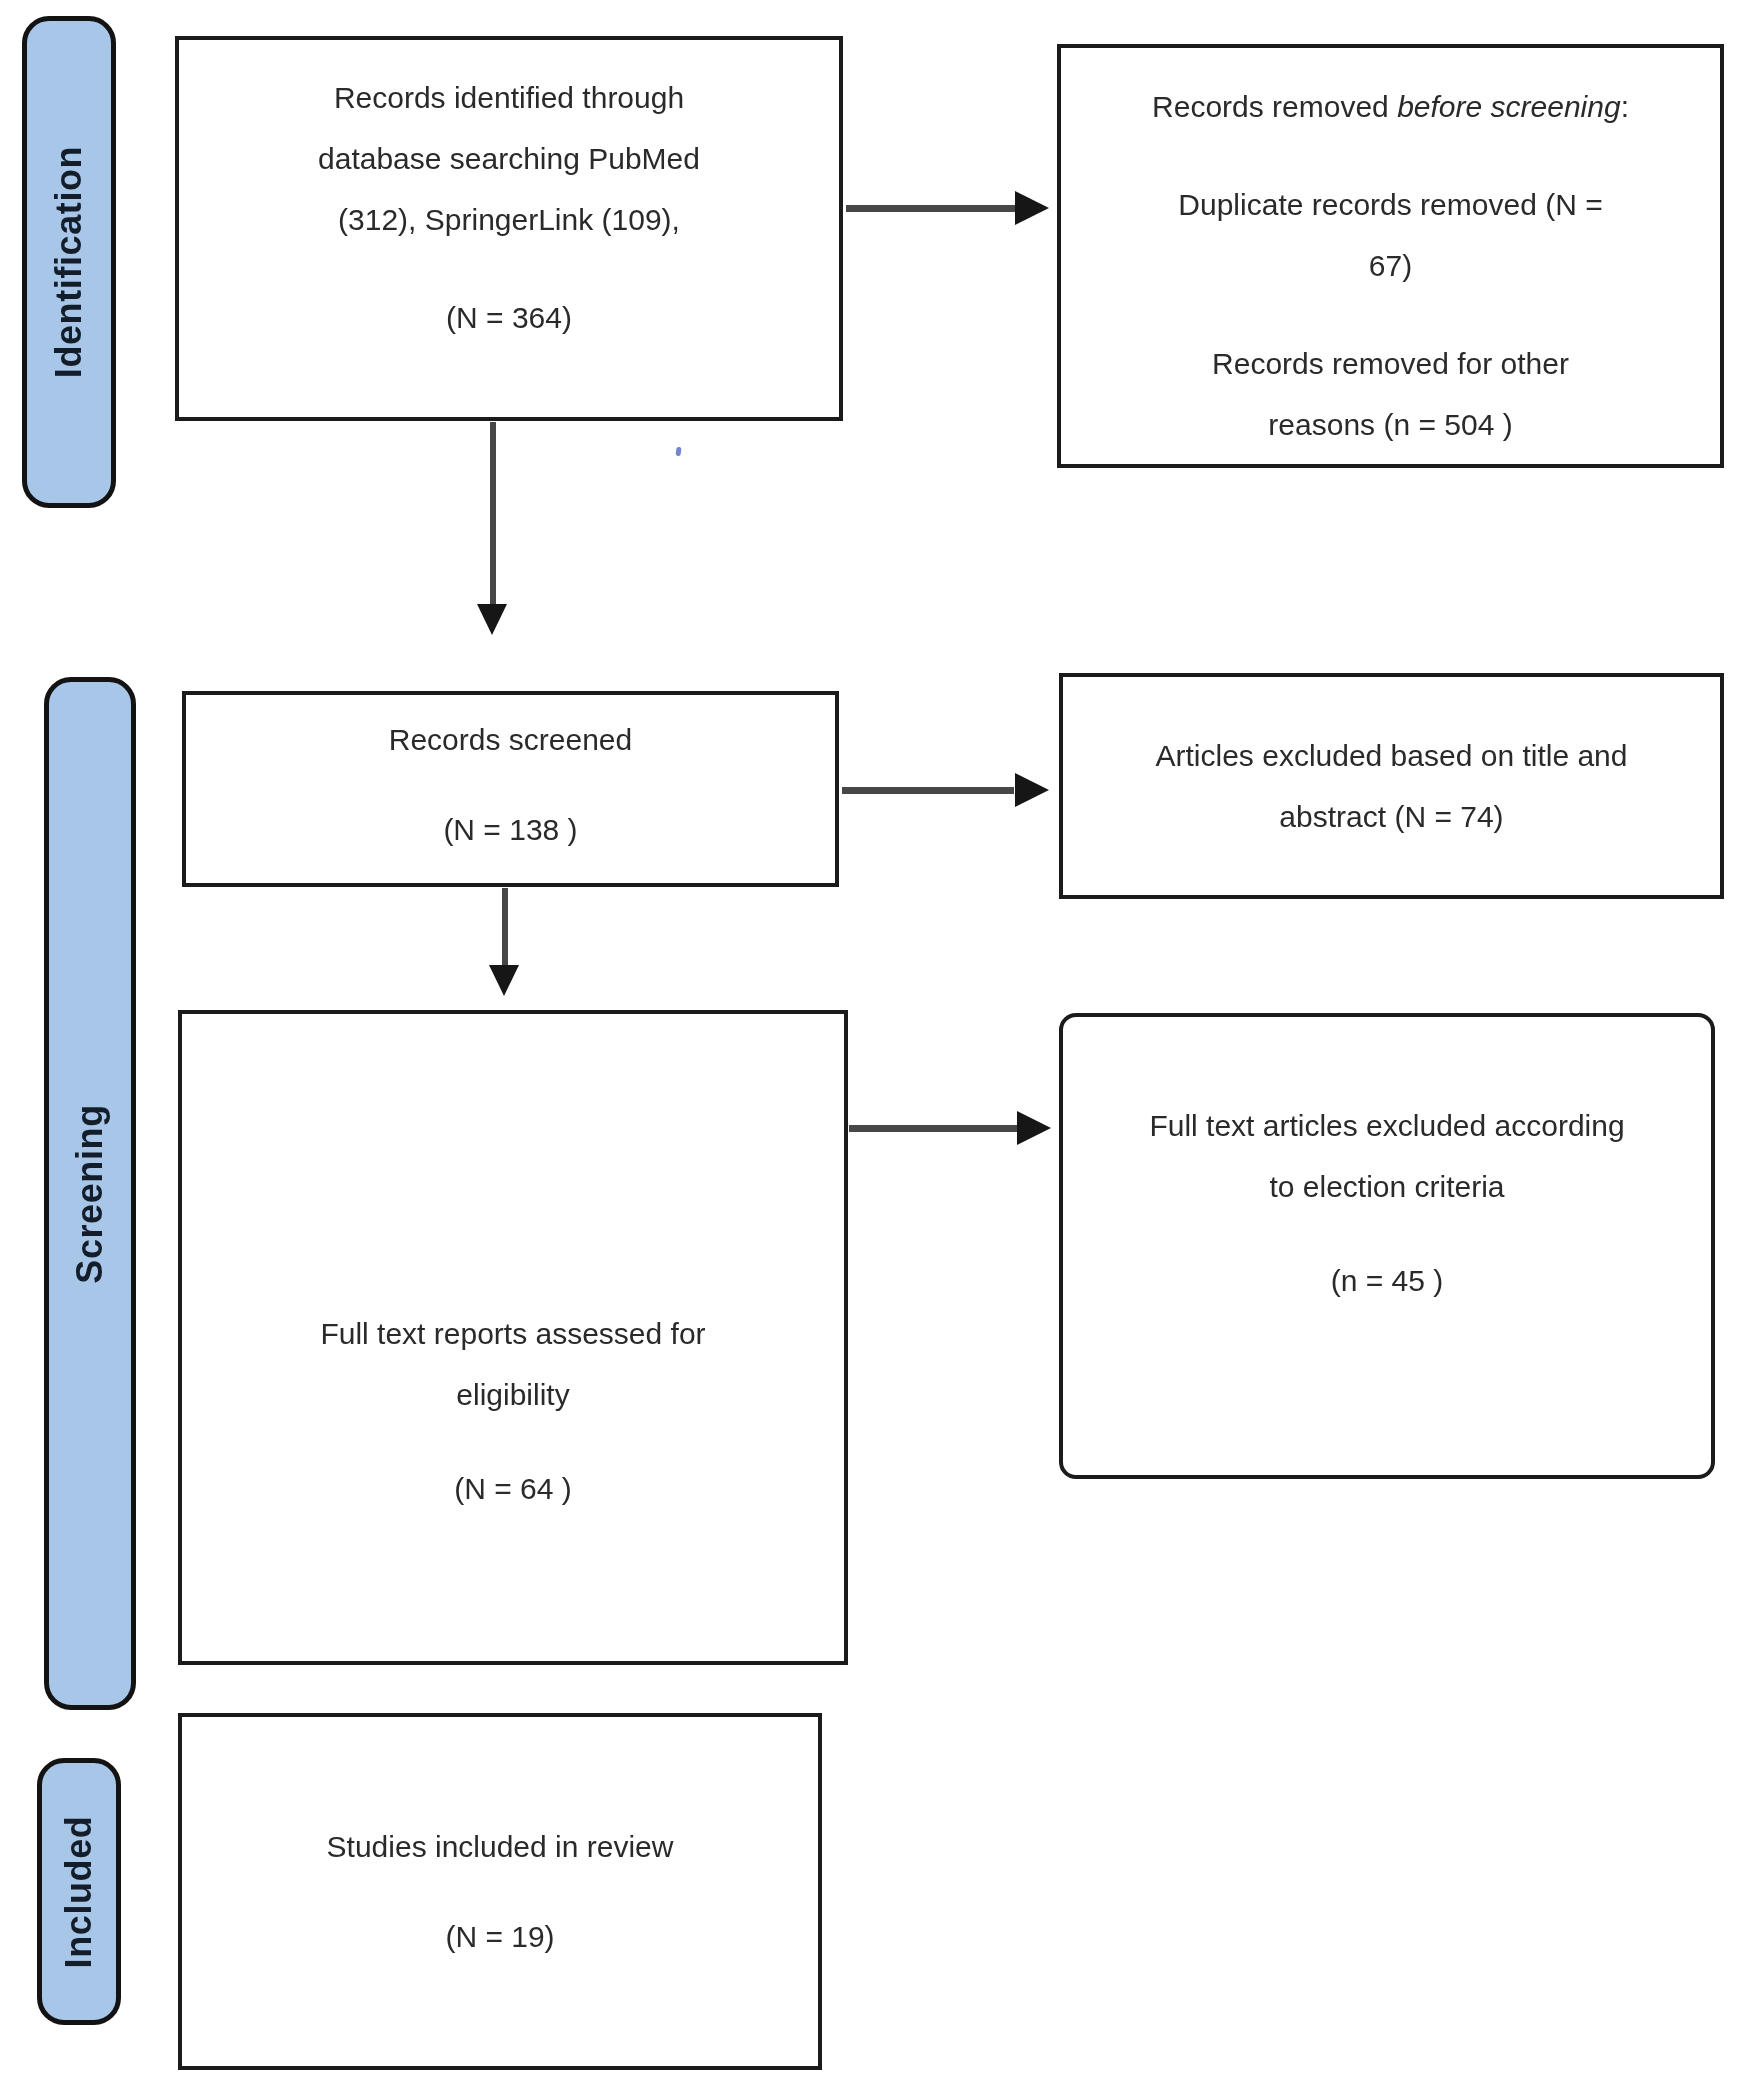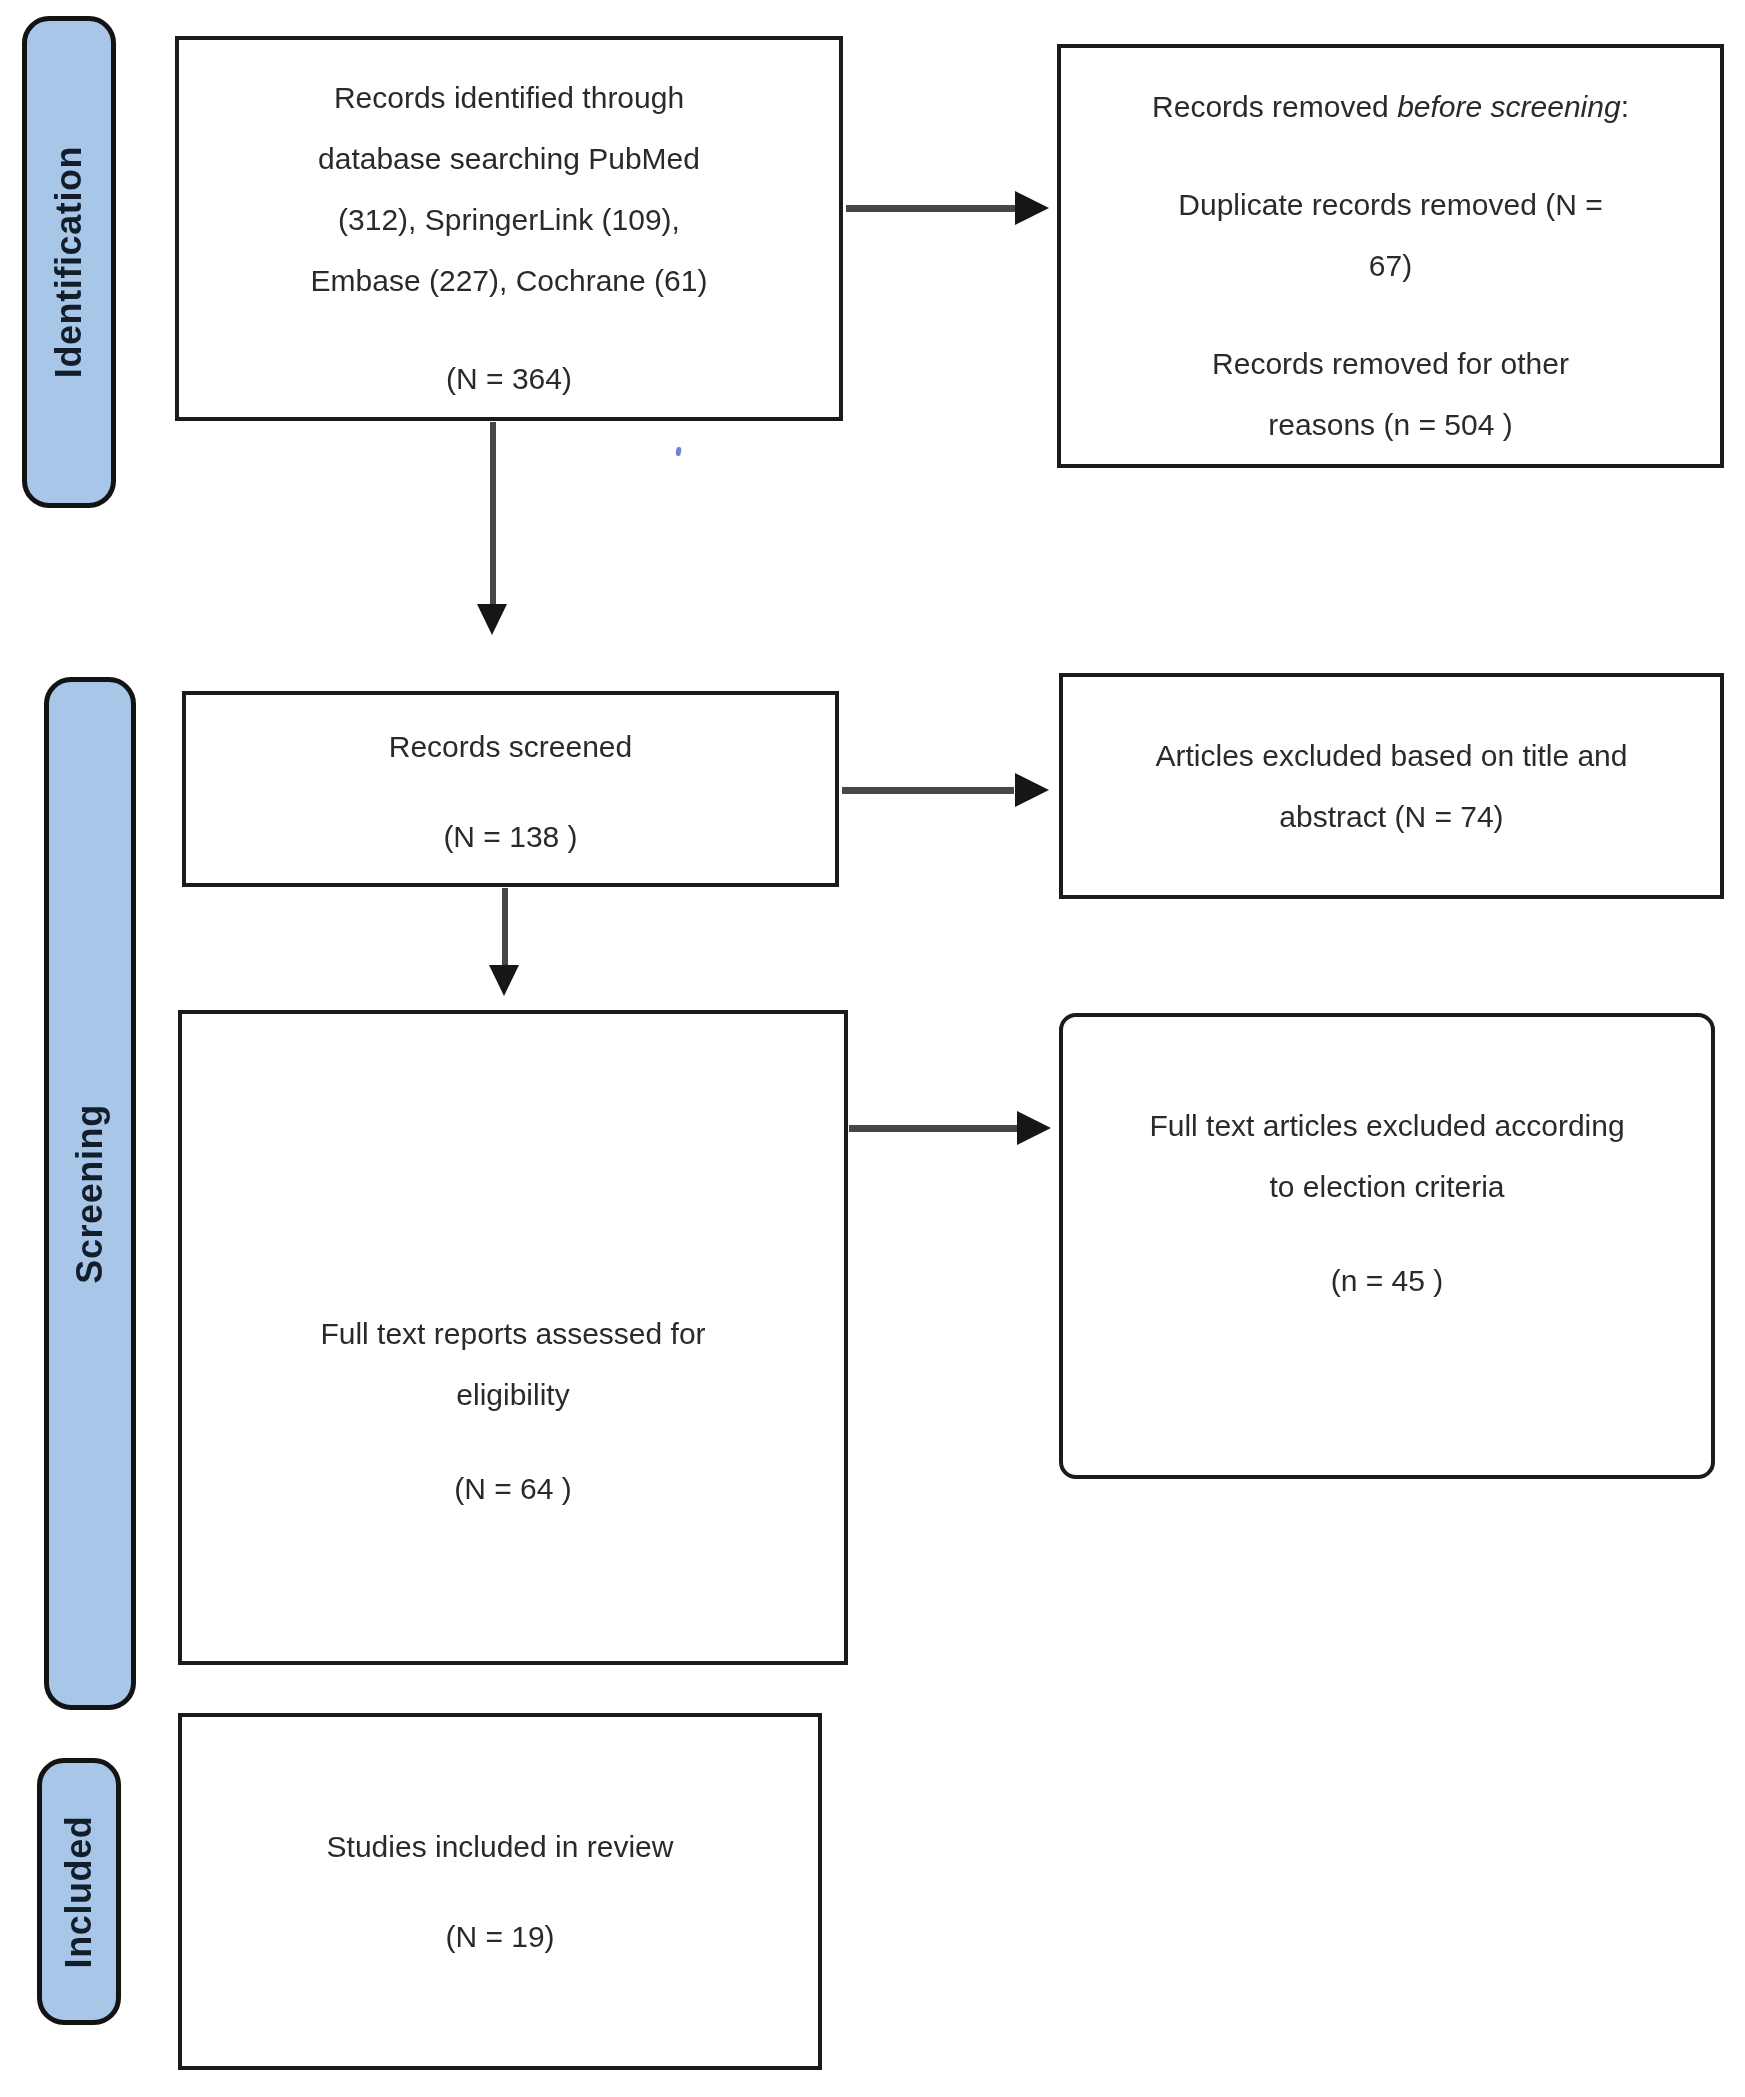--- a/index.html
+++ b/index.html
@@ -87,38 +87,37 @@
   </div>
 
   <div class="stage" style="left:37px;top:1758px;width:84px;height:267px;">
     <span class="rot">Included</span>
   </div>
 
   <div class="box" style="left:175px;top:36px;width:668px;height:385px;padding-top:27px;">
     <div class="ln">Records identified through</div>
     <div class="ln">database searching PubMed</div>
     <div class="ln">(312), SpringerLink (109),</div>
-    <div class="ln">Embase (227), Cochrane (61)</div>
     <div class="sp" style="height:37px"></div>
     <div class="ln">(N = 364)</div>
   </div>
 
   <div class="box" style="left:1057px;top:44px;width:667px;height:424px;padding-top:28px;">
     <div class="ln">
       <span>Records removed </span><em>before screening</em><span>:</span>
     </div>
     <div class="sp" style="height:37px"></div>
     <div class="ln">Duplicate records removed  (N =</div>
     <div class="ln">67)</div>
     <div class="sp" style="height:37px"></div>
     <div class="ln">Records removed for other</div>
     <div class="ln">reasons (n = 504 )</div>
   </div>
 
-  <div class="box" style="left:182px;top:691px;width:657px;height:196px;padding-top:21px;">
+  <div class="box" style="left:182px;top:691px;width:657px;height:196px;padding-top:14px;">
     <div class="ln">Records screened</div>
     <div class="sp" style="height:29px"></div>
     <div class="ln">(N = 138 )</div>
   </div>
 
   <div class="box center" style="left:1059px;top:673px;width:665px;height:226px;align-items:center;">
     <div class="ln">Articles excluded based on title and</div>
     <div class="ln">abstract (N = 74)</div>
   </div>
 

